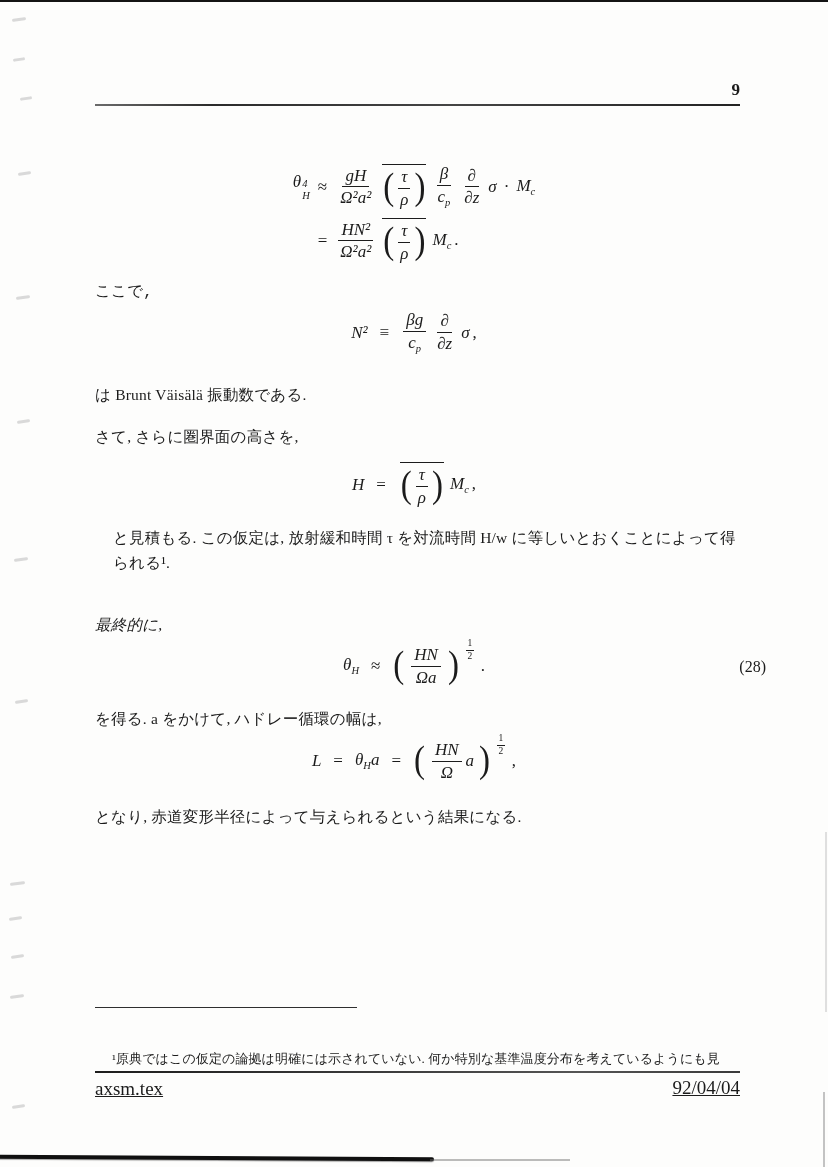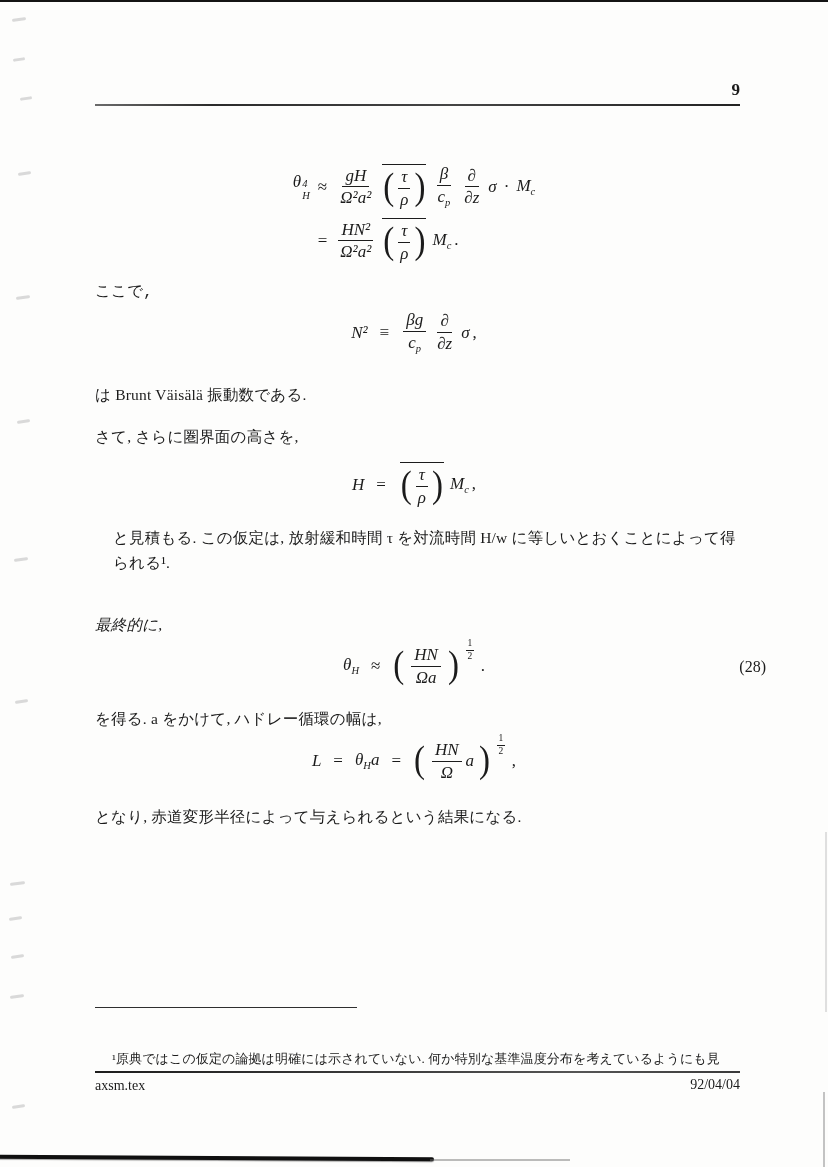--- a/index.html
+++ b/index.html
@@ -18,21 +18,21 @@
 
   
   .rule{height:1.6px;background:linear-gradient(90deg,#6b6b6b 0%,#2b2b2b 18%,#454545 55%,#232323 100%);}
   .rule-footer{height:2px;background:linear-gradient(90deg,#1d1d1d 0%,#3c3c3c 45%,#555 75%,#3a3a3a 100%);}
   .rule-footnote{height:1.4px;background:#2f2f2f;}
 
   
   .jp{font-size:15.5px;letter-spacing:.2px;line-height:25px;}
   .pageno{font-size:17px;font-weight:700;}
   .small{font-size:13px;letter-spacing:.1px;line-height:22.5px;}
-  .footer-text{font-size:14px;}
+  .footer-text{font-size:19px;text-decoration:underline;}
   .indent1{text-indent:17px;}
 
   
   .eq{left:0;right:0;display:flex;justify-content:center;align-items:center;font-size:17px;}
   .eqgrid{display:grid;grid-template-columns:auto auto auto;align-items:center;row-gap:9px;}
   .lcell{justify-self:end;display:inline-flex;align-items:center;}
   .rcell{display:inline-flex;align-items:center;gap:4px;}
   .rel{margin:0 8px;font-style:normal;}
   .it{font-style:italic;}
   .fr{display:inline-flex;flex-direction:column;align-items:center;line-height:1.15;margin:0 2px;}

